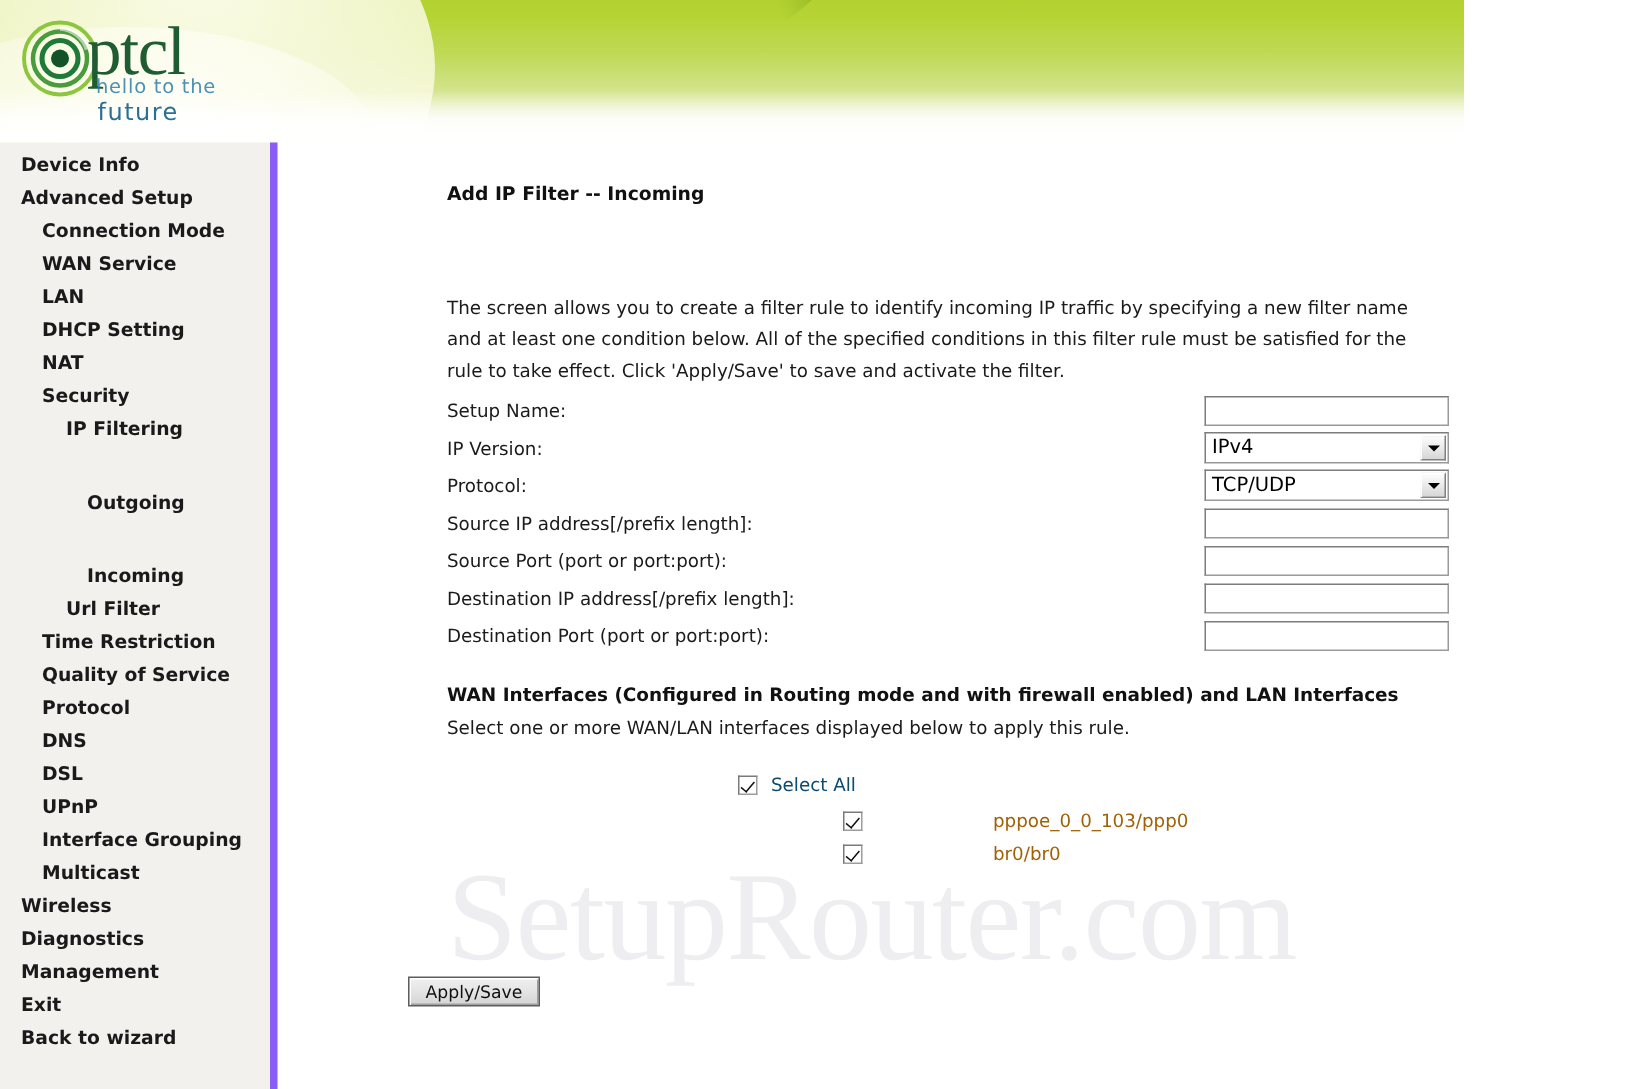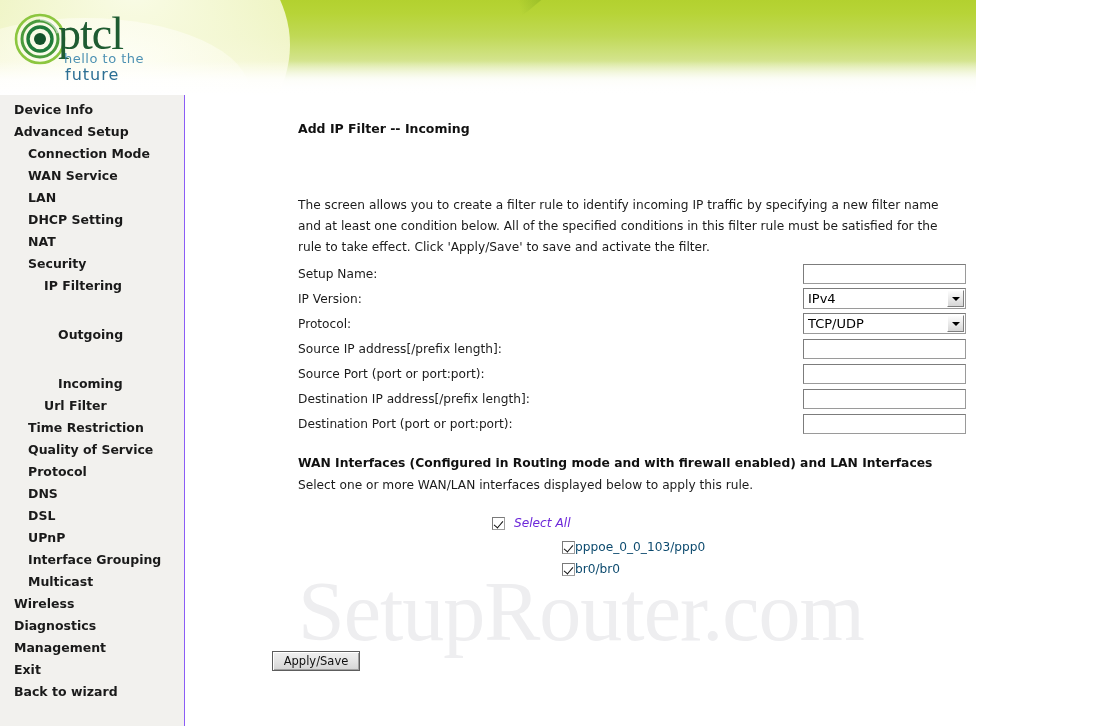--- a/index.html
+++ b/index.html
@@ -98,21 +98,21 @@
     font-size: 16px;
     color: #2c6f94;
     letter-spacing: 1px;
   }
 
   
   #sidebar {
     position: absolute; left: 0; top: 95px;
     width: 185px; height: 631px;
     background: #f2f1ee;
-    border-right: 1px solid #8b5cf6;
+    border-right: 5px solid #8b5cf6;
     padding-top: 4px;
   }
   .nav-item {
     font-family: "DejaVu Sans", sans-serif;
     font-size: 12.5px;
     font-weight: bold;
     color: #1a1a1a;
     line-height: 22px;
     height: 22px;
     white-space: nowrap;
@@ -261,35 +261,35 @@
     border-width: 0 1.6px 1.6px 0;
     transform: rotate(40deg);
   }
   #select-all-row {
     position: absolute; left: 306px; top: 421px;
     display: flex; align-items: center; gap: 9px;
   }
   #select-all-label {
     font-family: "DejaVu Sans", sans-serif;
     font-size: 12.2px;
-    color: #6d28d9;
-    font-style: italic;
+    color: #0c4a6e;
   }
   #iface-list {
     position: absolute; left: 376px; top: 441px;
   }
   .iface-row {
     display: flex;
     align-items: center;
     height: 22px;
   }
   .iface-name {
     font-family: "DejaVu Sans", sans-serif;
     font-size: 12.2px;
-    color: #0c4a6e;
+    color: #a16207;
+    margin-left: 87px;
     white-space: nowrap;
   }
 
   
   #apply-btn {
     position: absolute; left: 86px; top: 556px;
     min-width: 88px;
     height: 20px;
     background: linear-gradient(to bottom, #f0f0f0 0%, #e4e4e4 50%, #d4d4d4 100%);
     border: 1px solid #5d5d5d;

